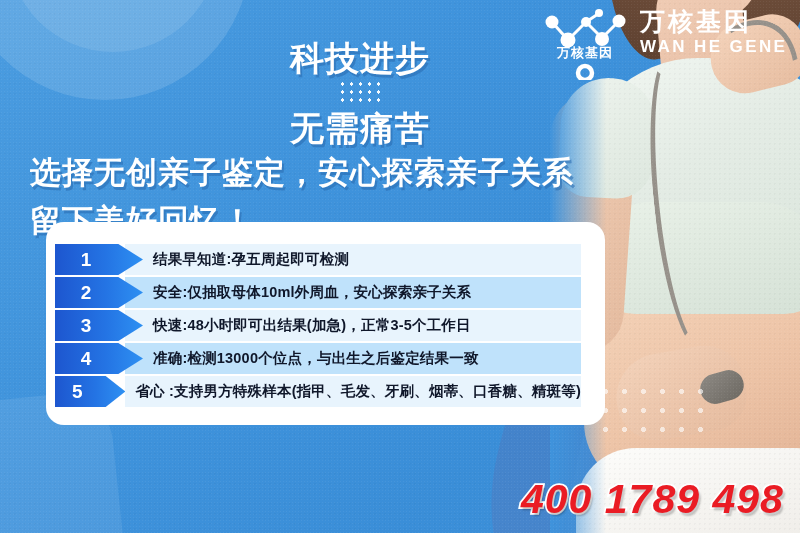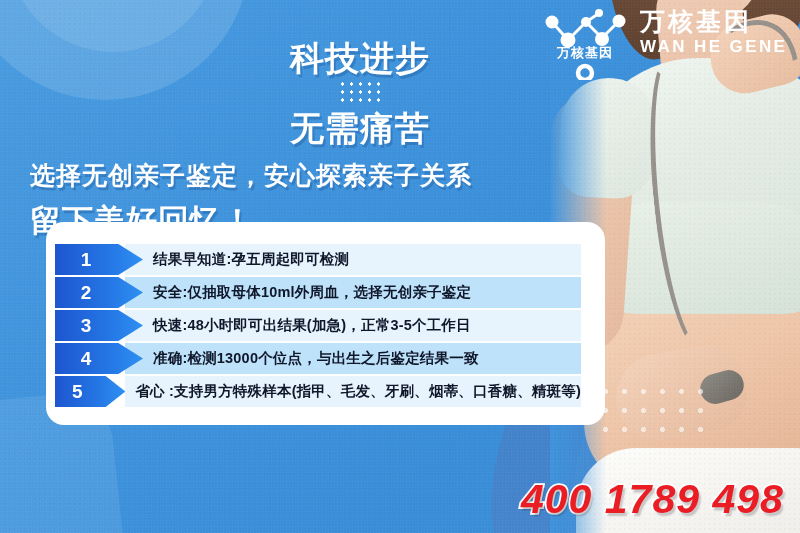--- a/index.html
+++ b/index.html
@@ -187,21 +187,21 @@
 
   
   .headline { position:absolute; left:30px; top:36px; width:660px; }
   .hl-line {
     color:#ffffff; font-weight:bold; white-space:nowrap;
     text-shadow:2px 3px 0 rgba(40,105,175,.55);
     letter-spacing:1px;
     flex-direction:column;
   }
   .hl1 { font-size:34px; line-height:44px; display:flex; align-items:center; }
-  .hl2 { font-size:25px; line-height:42px; margin-top:4px; }
+  .hl2 { font-size:31px; line-height:42px; margin-top:4px;font-family:Liberation Mono, monospace; }
   .hl3 { font-size:31px; line-height:42px; margin-top:4px; }
   .dots-deco {
     display:inline-block; width:42px; height:26px; margin:0 4px 0 2px;
     background-image:radial-gradient(#ffffff 1.7px, transparent 1.9px);
     background-size:9px 8px;
     opacity:.95;
   }
 
   
   .card {
@@ -328,21 +328,21 @@
 
       <div class="row odd">
         <div class="stripe"></div>
         <div class="tag">1</div>
         <div class="row-text">结果早知道:孕五周起即可检测</div>
       </div>
 
       <div class="row even">
         <div class="stripe"></div>
         <div class="tag">2</div>
-        <div class="row-text">安全:仅抽取母体10ml外周血，选择无创亲子鉴定</div>
+        <div class="row-text">安全:仅抽取母体10ml外周血，安心探索亲子关系</div>
       </div>
 
       <div class="row odd">
         <div class="stripe"></div>
         <div class="tag">3</div>
         <div class="row-text">快速:48小时即可出结果(加急)，正常3-5个工作日</div>
       </div>
 
       <div class="row even">
         <div class="stripe"></div>

